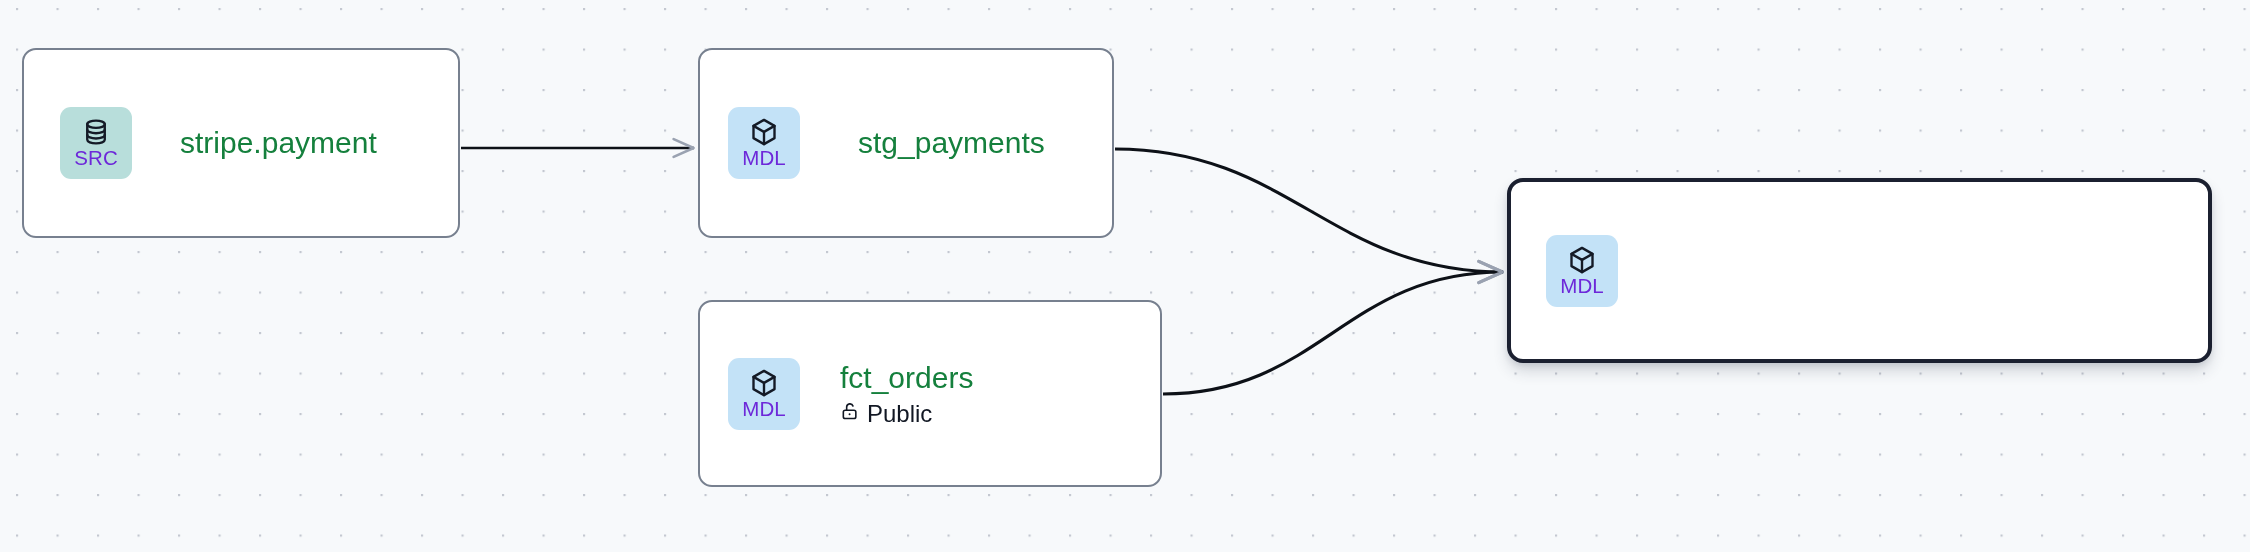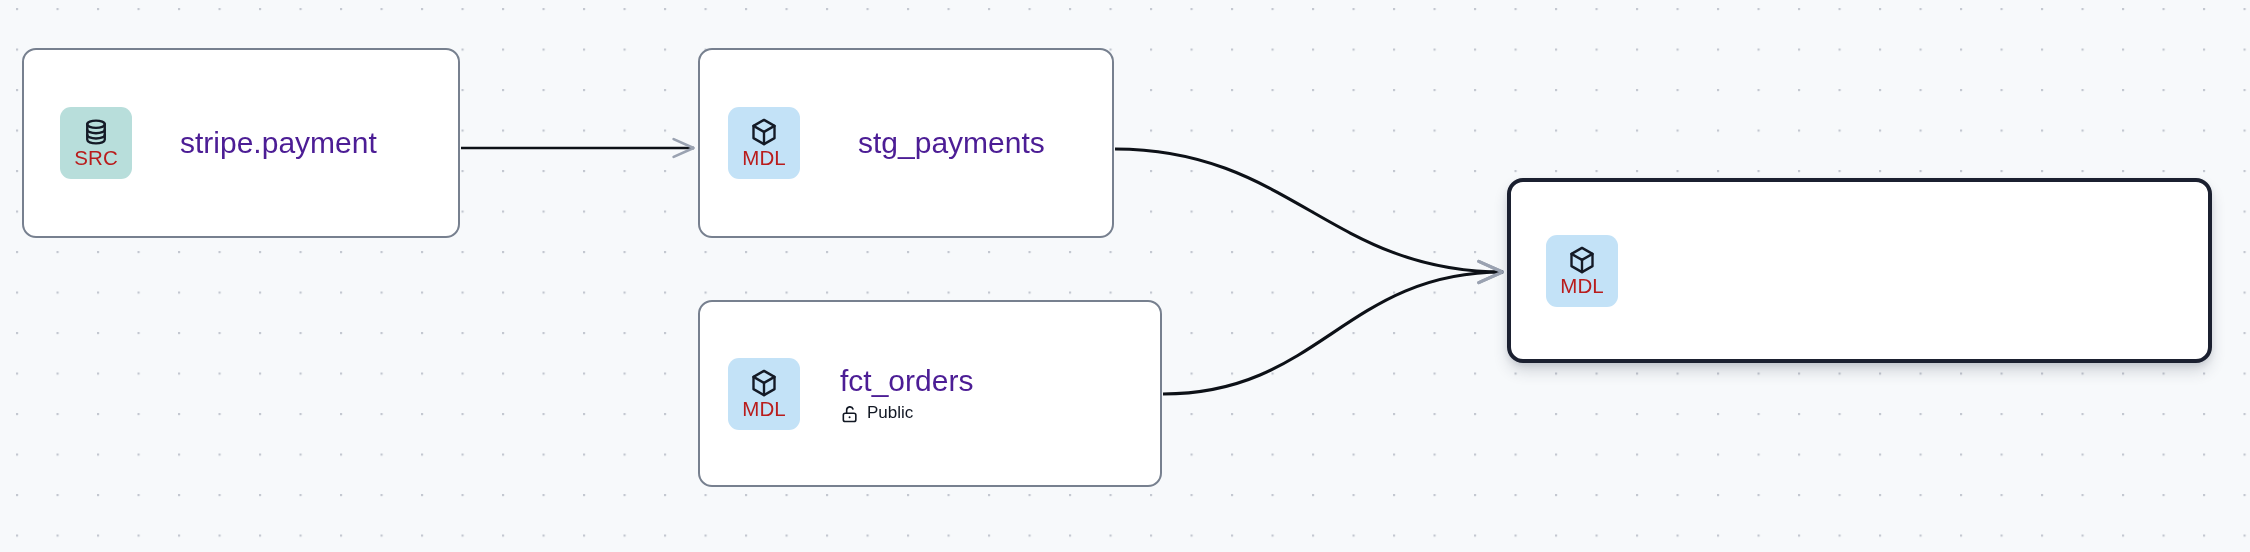--- a/index.html
+++ b/index.html
@@ -47,44 +47,44 @@
     flex-direction:column;
     align-items:center;
     justify-content:center;
     gap:1px;
   }
   .badge svg { display:block; }
   .badge-label {
     font-size:20.5px;
     line-height:1;
     font-weight:400;
-    color:#b91c1c;
+    color:#6d28d9;
     letter-spacing:0.1px;
   }
   .badge-src { background:#b8dedb; }
   .badge-mdl { background:#c3e2f7;text-align:center; }
 
   .node-body {
     display:flex;
     flex-direction:column;
     justify-content:center;
     gap:5px;
   }
   .node-title {
     font-size:30px;
     line-height:1.18;
-    color:#4c1d95;
+    color:#15803d;
     font-weight:400;
     white-space:nowrap;
   }
   .node-sub {
     display:flex;
-    align-items:center;
+    align-items:flex-start;
     gap:7px;
-    font-size:17px;
+    font-size:24px;
     line-height:1.1;
     color:#111723;
     white-space:nowrap;
   }
   .node-sub svg { display:block; flex:0 0 auto; }
 
   
   #node-stripe-payment { left:22px;  top:48px;  width:438px; height:190px; padding-left:36px; }
   #node-stg-payments   { left:698px; top:48px;  width:416px; height:190px; padding-left:28px; }
   #node-fct-orders     { left:698px; top:300px; width:464px; height:187px; padding-left:28px; }

